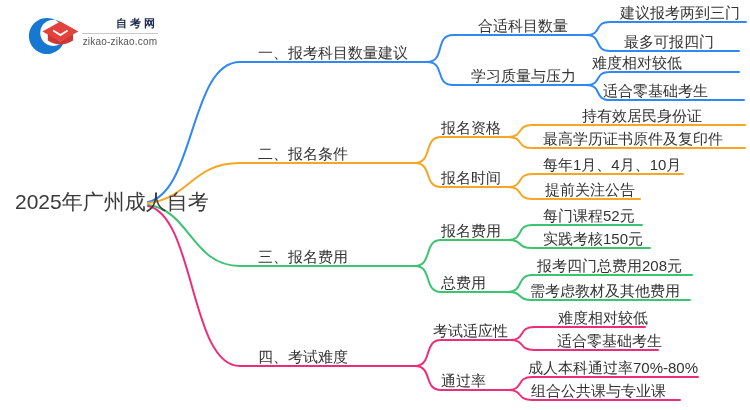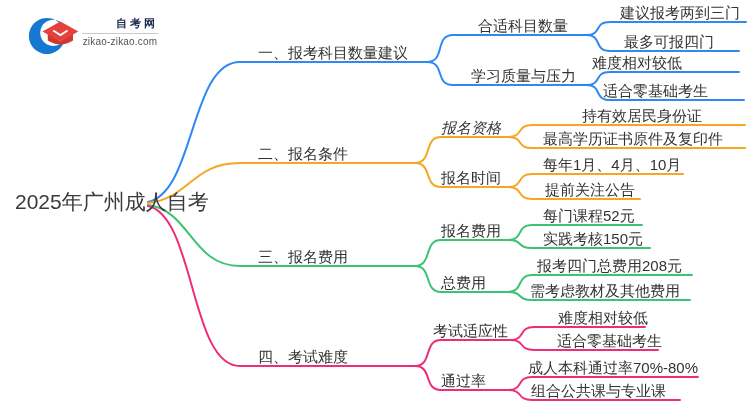--- a/index.html
+++ b/index.html
@@ -89,21 +89,21 @@
 
   <div class="lbl" style="left:258px;top:45px;">一、报考科目数量建议</div>
   <div class="lbl" style="left:478px;top:18px;">合适科目数量</div>
   <div class="lbl" style="left:471px;top:68px;">学习质量与压力</div>
   <div class="lbl" style="left:620px;top:5px;">建议报考两到三门</div>
   <div class="lbl" style="left:624px;top:34px;">最多可报四门</div>
   <div class="lbl" style="left:592px;top:55px;">难度相对较低</div>
   <div class="lbl" style="left:603px;top:83px;">适合零基础考生</div>
 
   <div class="lbl" style="left:258px;top:146px;">二、报名条件</div>
-  <div class="lbl" style="left:441px;top:120px;font-style:italic;">报名资格</div>
+  <div class="lbl" style="left:441px;top:120px;">报名资格</div>
   <div class="lbl" style="left:441px;top:170px;">报名时间</div>
   <div class="lbl" style="left:545px;top:108px;margin-left:37px;">持有效居民身份证</div>
   <div class="lbl" style="left:543px;top:131px;">最高学历证书原件及复印件</div>
   <div class="lbl" style="left:543px;top:157px;">每年1月、4月、10月</div>
   <div class="lbl" style="left:545px;top:182px;">提前关注公告</div>
 
   <div class="lbl" style="left:258px;top:249px;">三、报名费用</div>
   <div class="lbl" style="left:441px;top:223px;">报名费用</div>
   <div class="lbl" style="left:441px;top:275px;">总费用</div>
   <div class="lbl" style="left:543px;top:208px;">每门课程52元</div>

